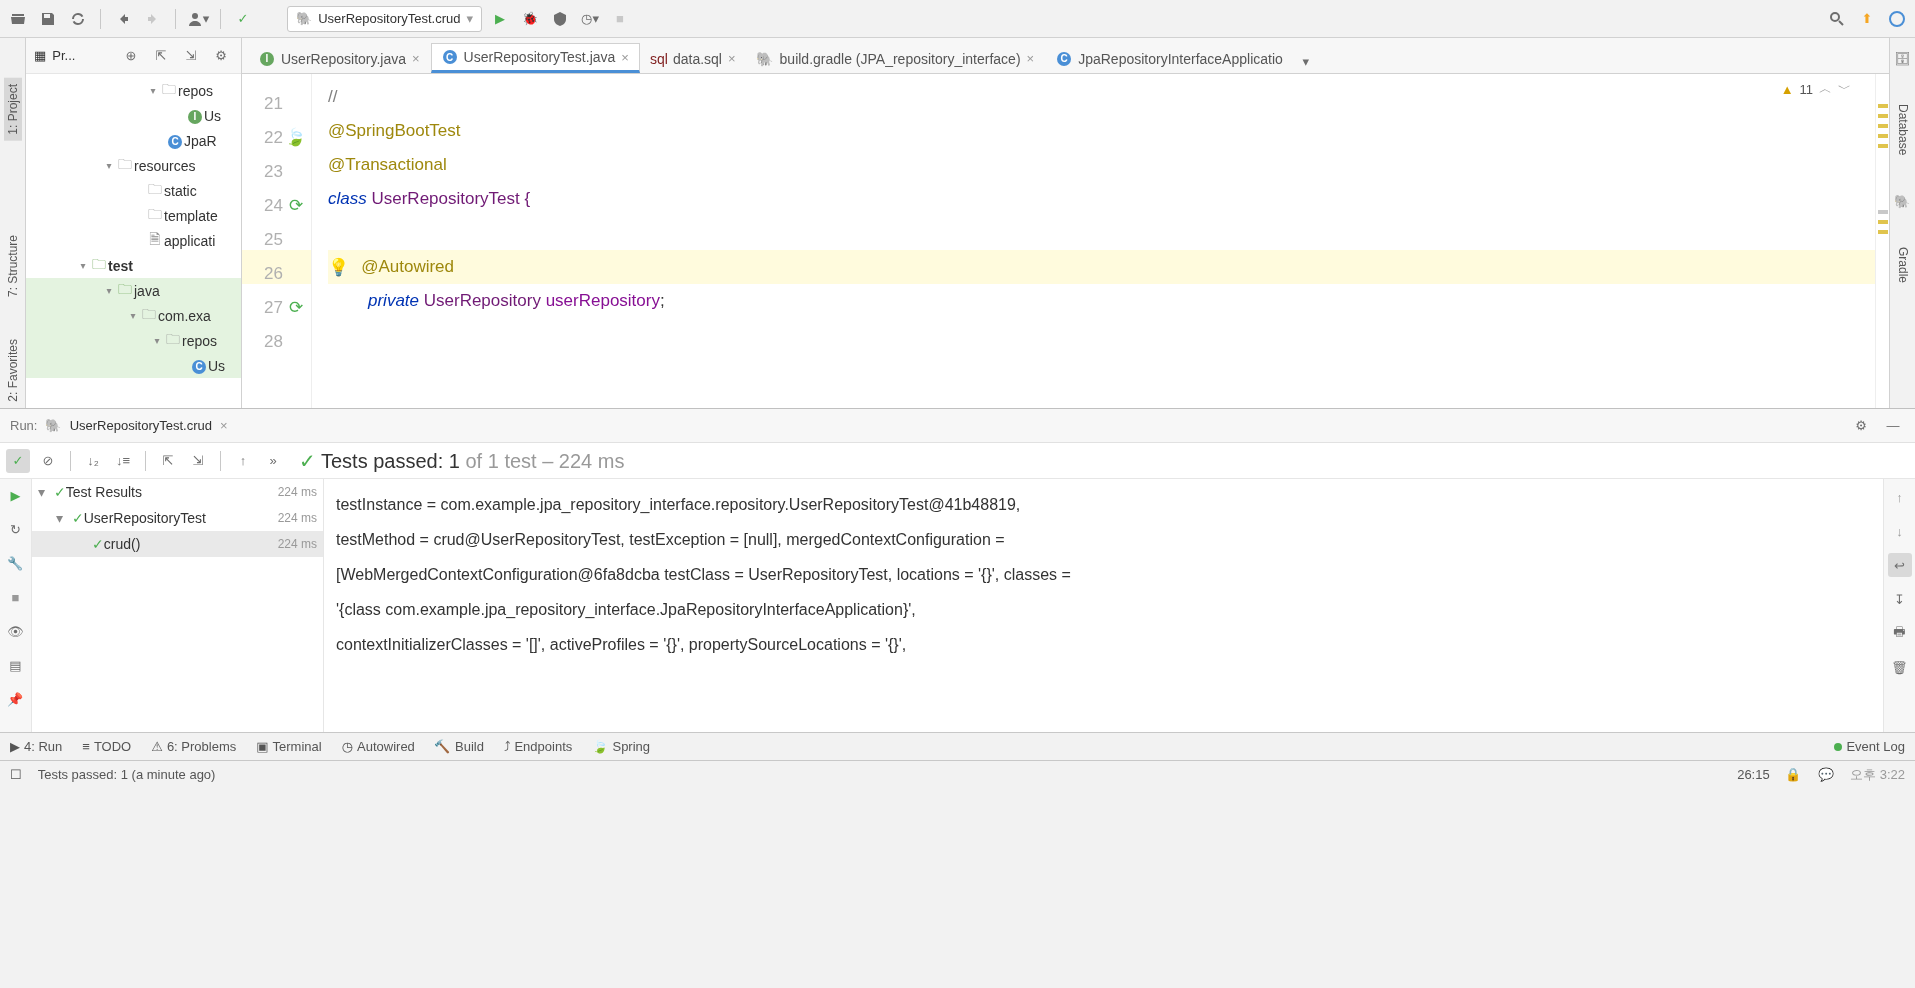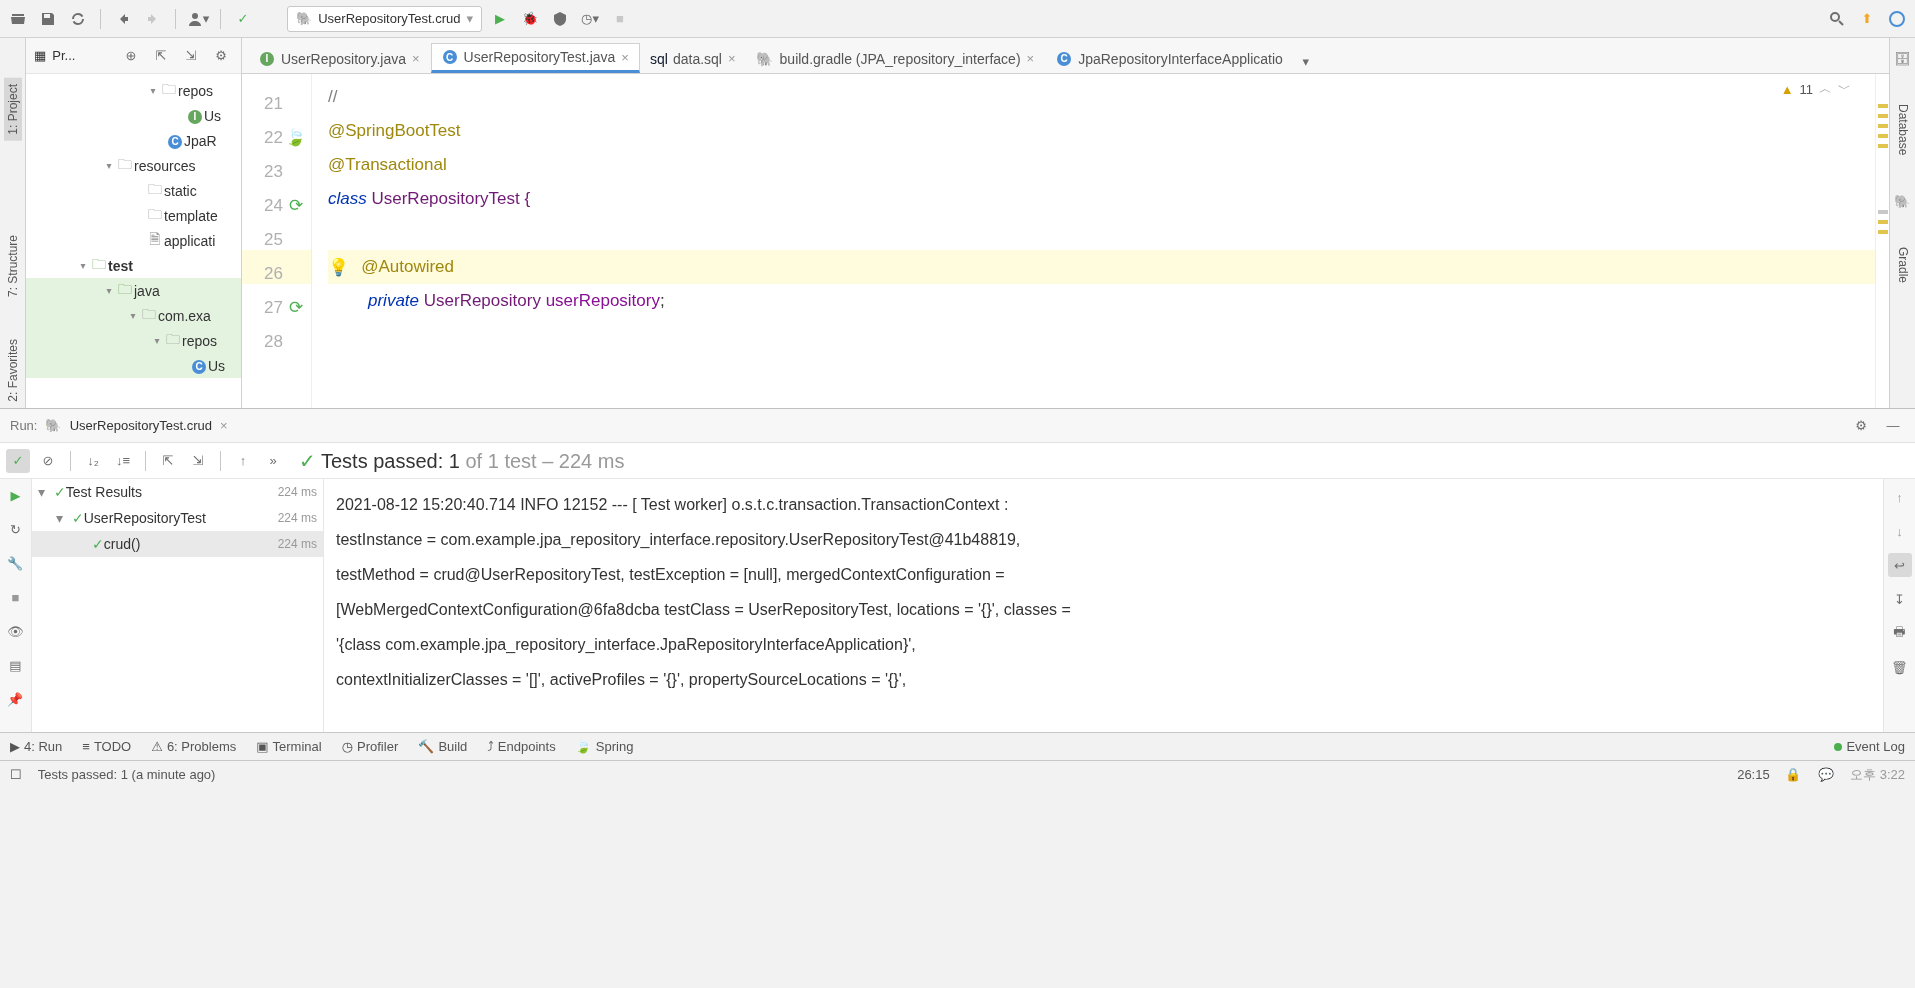--- a/index.html
+++ b/index.html
@@ -247,21 +247,21 @@
           <span class="close">×</span>
         </div>
       <div class="file-tab active">
           <span class="ficon">
             <span class="class-icon">C</span>
           </span>
           <span>UserRepositoryTest.java</span>
           <span class="close">×</span>
         </div>
       <div class="file-tab">
-          <span class="ficon" style="color:#0f172a">sql</span>
+          <span class="ficon" style="color:#7f1d1d">sql</span>
           <span>data.sql</span>
           <span class="close">×</span>
         </div>
       <div class="file-tab">
           <span class="ficon">🐘</span>
           <span>build.gradle (JPA_repository_interface)</span>
           <span class="close">×</span>
         </div>
       <div class="file-tab">
           <span class="ficon">
@@ -394,21 +394,20 @@
           <span class="tlabel">UserRepositoryTest</span>
           <span class="ttime">224 ms</span>
         </div>
       <div class="test-row sel" style="padding-left:60px">
           <span class="pass-check">✓ </span>
           <span class="tlabel">crud()</span>
           <span class="ttime">224 ms</span>
         </div>
     </div>
     <div class="console">
-      <div>2021-08-12 15:20:40.714  INFO 12152 --- [    Test worker] o.s.t.c.transaction.TransactionContext   :</div>
       <div>testInstance = com.example.jpa_repository_interface.repository.UserRepositoryTest@41b48819,</div>
       <div>testMethod = crud@UserRepositoryTest, testException = [null], mergedContextConfiguration =</div>
       <div>[WebMergedContextConfiguration@6fa8dcba testClass = UserRepositoryTest, locations = '{}', classes =</div>
       <div>'{class com.example.jpa_repository_interface.JpaRepositoryInterfaceApplication}',</div>
       <div>contextInitializerClasses = '[]', activeProfiles = '{}', propertySourceLocations = '{}',</div>
     </div>
     <div class="console-right">
       <span class="tb-btn grey">↑</span>
       <span class="tb-btn grey">↓</span>
       <span class="tb-btn" style="background:#d9d9d9">↩</span>
@@ -417,21 +416,21 @@
       <span class="tb-btn">🗑</span>
     </div>
   </div>
 </div>
 
 <div class="tool-windows">
   <div class="tw-item active">▶ <span>4: Run</span></div>
   <div class="tw-item">≡ <span>TODO</span></div>
   <div class="tw-item">⚠ <span>6: Problems</span></div>
   <div class="tw-item">▣ <span>Terminal</span></div>
-  <div class="tw-item">◷ <span>Profiler</span></div>
+  <div class="tw-item">◷ <span>Autowired</span></div>
   <div class="tw-item">🔨 <span>Build</span></div>
   <div class="tw-item">⤴ <span>Endpoints</span></div>
   <div class="tw-item">
       <span class="spring-icon">🍃</span> 
       <span>Spring</span>
     </div>
   <div class="spacer"></div>
   <div class="tw-item">
       <span class="green-dot"></span> 
       <span>Event Log</span>

